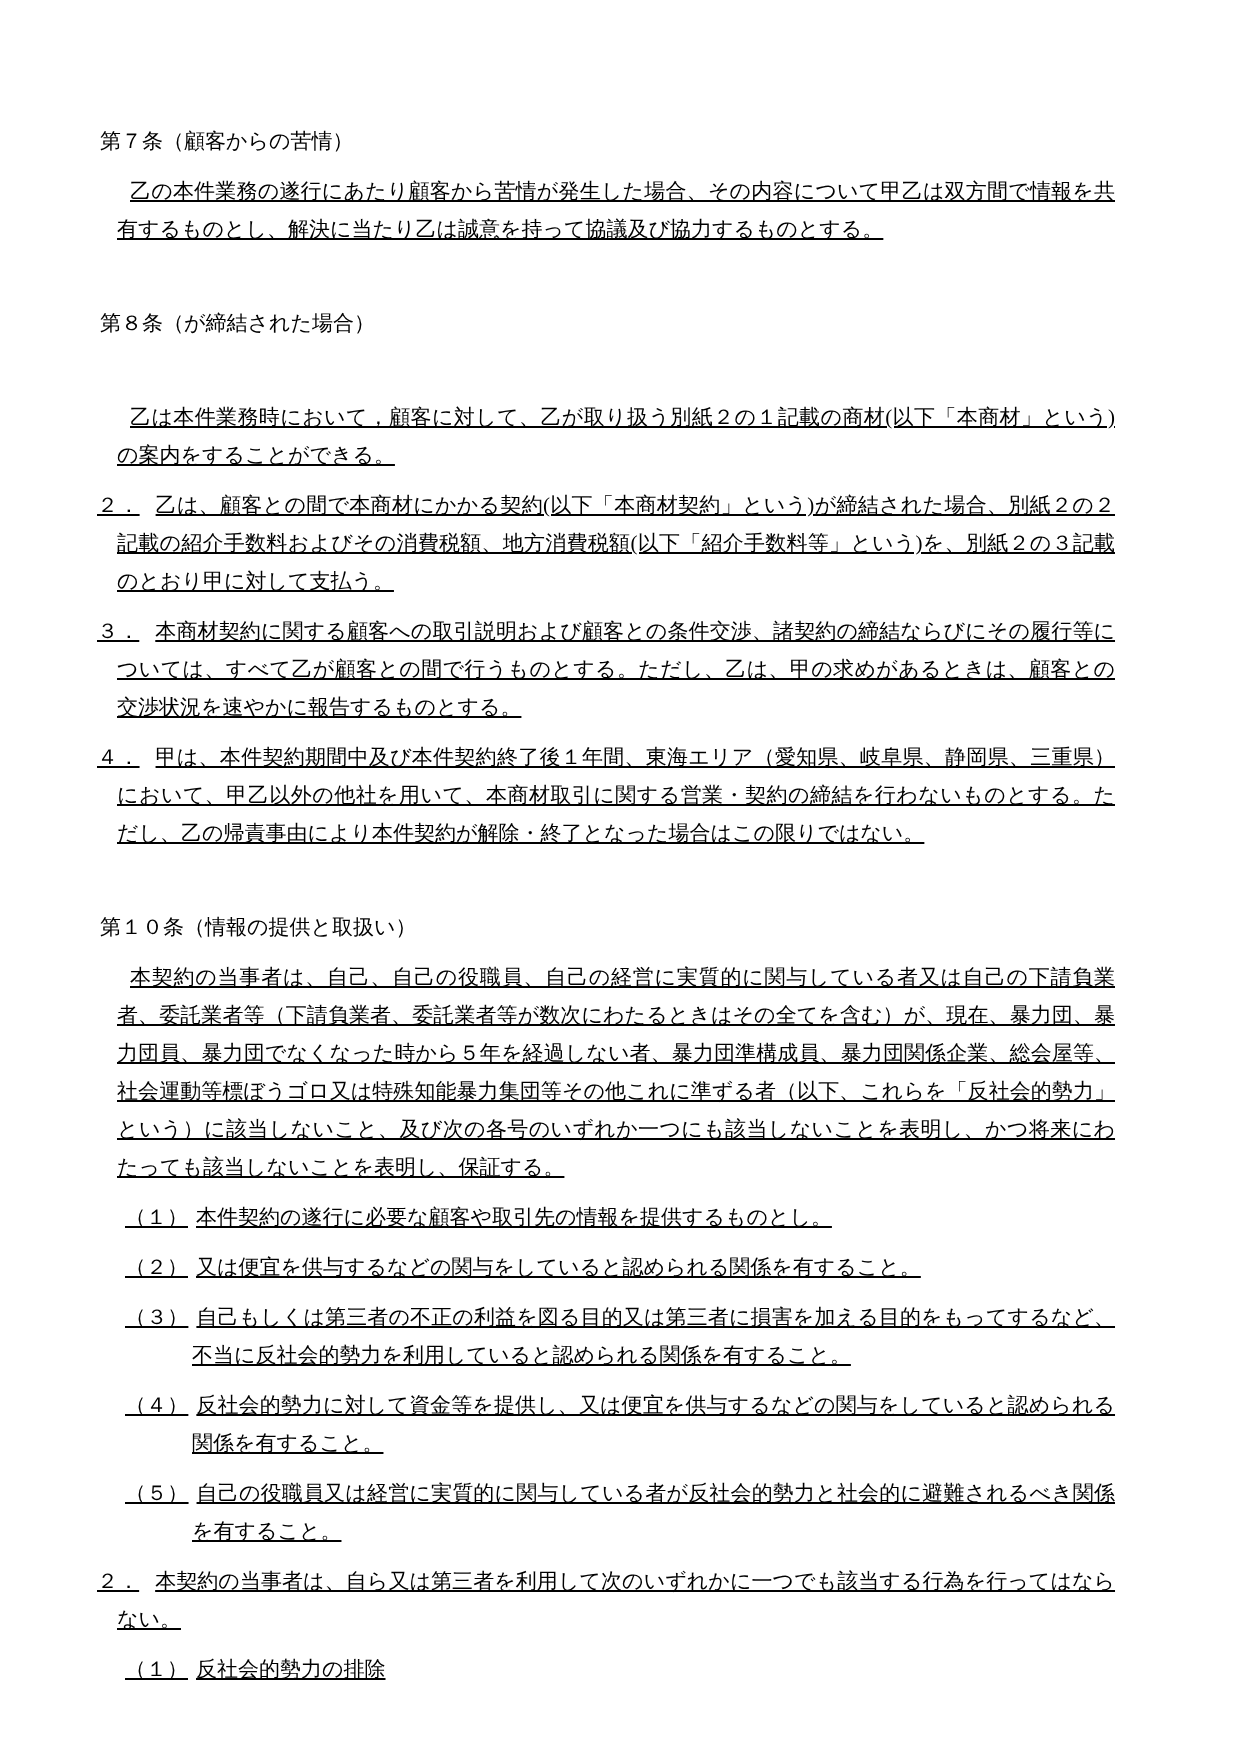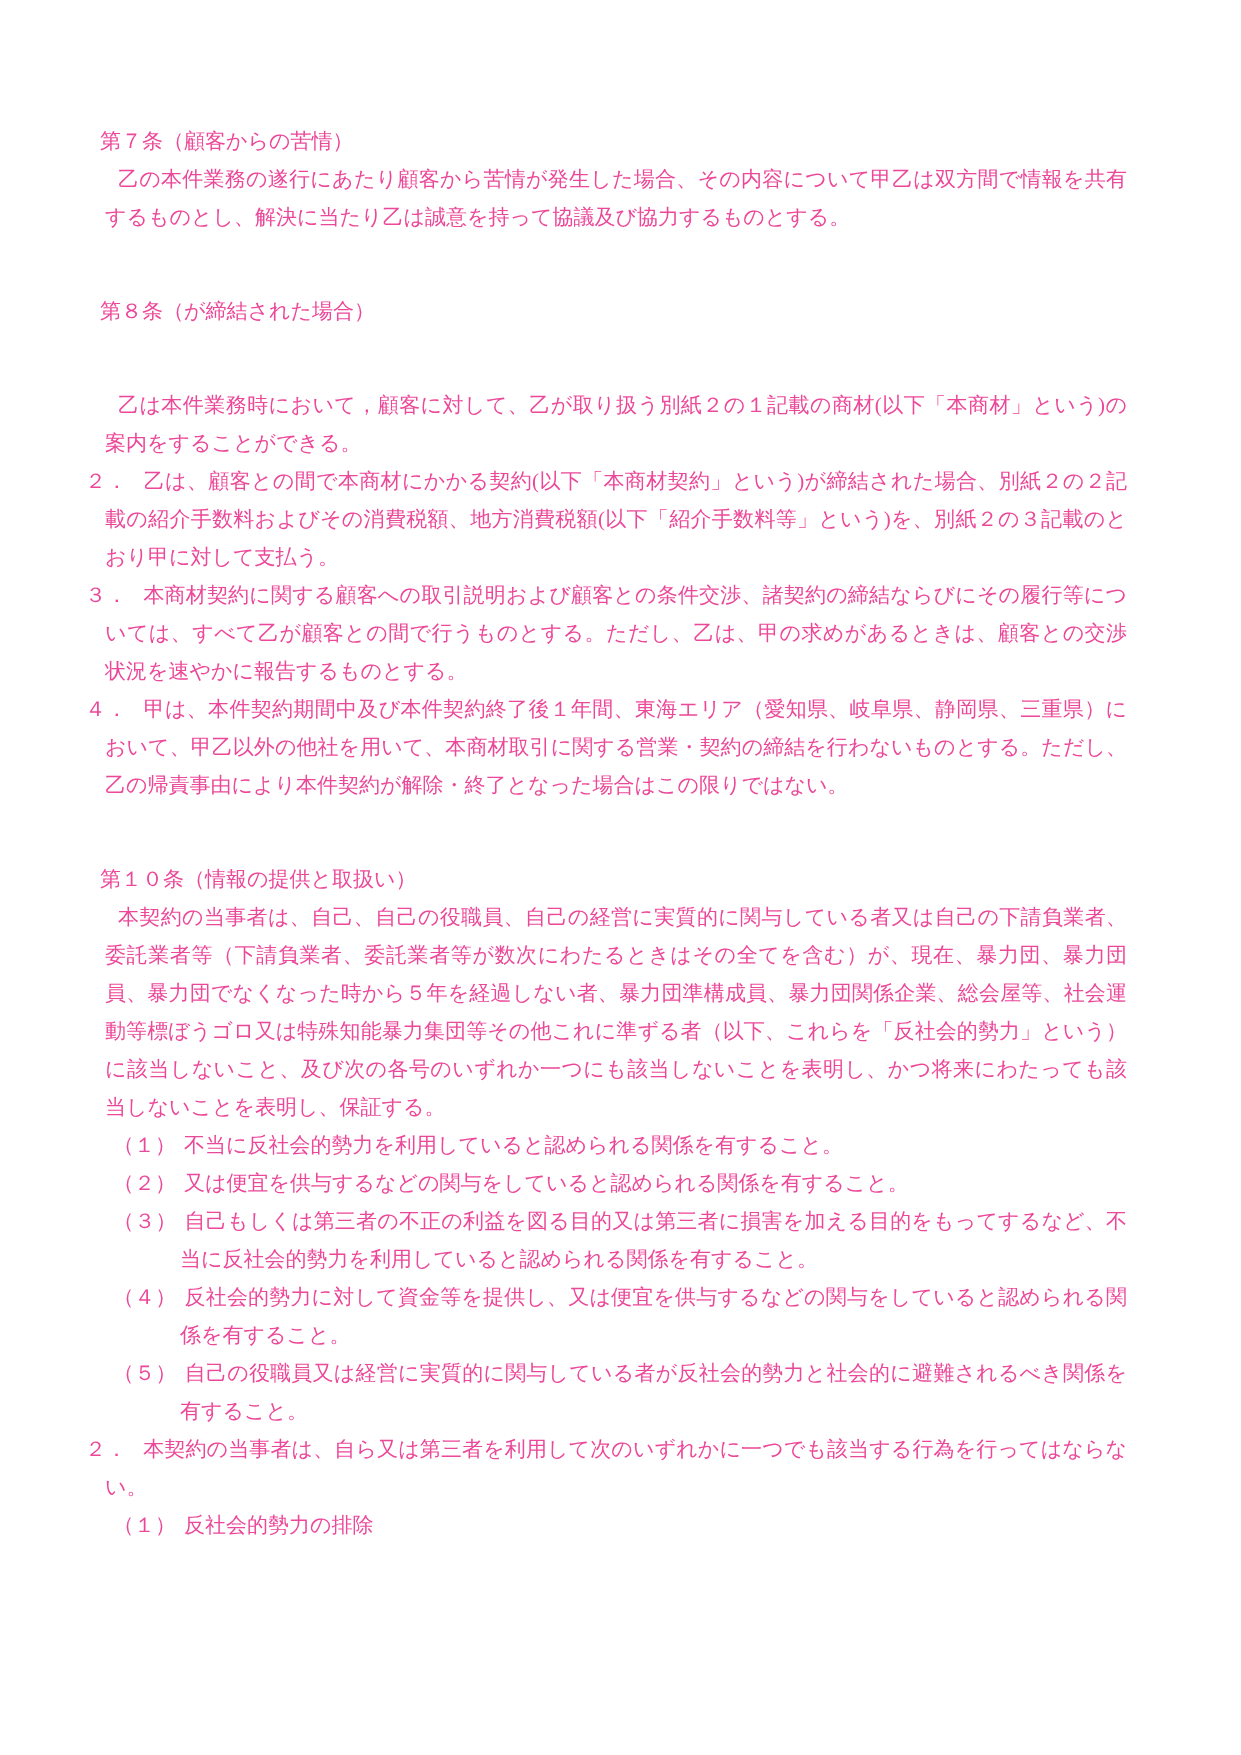--- a/index.html
+++ b/index.html
@@ -5,35 +5,35 @@
   html, body { margin: 0; padding: 0; }
   body { background: #e8e8e8; }
   .page {
     position: relative;
     width: 1241px;
     height: 1755px;
     margin: 0 auto;
     background: #ffffff;
     box-sizing: border-box;
     padding: 122px 114px 0 85px;
-    color: #ec4899;
+    color: #000000;
     font-family: "Liberation Serif", "DejaVu Serif", serif;
     font-size: 21px;
     line-height: 38px;
     overflow: hidden;
   }
   .article { margin: 0; }
   .article + .article { margin-top: 56px; }
   .heading {
     margin: 0 0 0 15px;
     font-size: 21px;
     font-weight: normal;
     line-height: 38px;
   }
-  .block { margin: 0; text-align: justify; }
+  .block { margin: 12px; text-align: justify; text-decoration: underline; }
   .para    { padding-left: 20px; text-indent: 13px; }
   .item    { padding-left: 20px; text-indent: -20px; }
   .subitem { padding-left: 95px; text-indent: -67px; }
   .marker-item { margin-right: 16px; }
   .marker-sub  { margin-right: 8px; }
 </style>
 </head>
 <body>
 
 <div class="page">
@@ -50,21 +50,21 @@
   <section class="article">
     <p class="block para"><span>乙は本件業務時において，顧客に対して、乙が取り扱う別紙２の１記載の商材(以下「本商材」という)の案内をすることができる。</span></p>
     <p class="block item"><span class="marker-item">２．</span><span>乙は、顧客との間で本商材にかかる契約(以下「本商材契約」という)が締結された場合、別紙２の２記載の紹介手数料およびその消費税額、地方消費税額(以下「紹介手数料等」という)を、別紙２の３記載のとおり甲に対して支払う。</span></p>
     <p class="block item"><span class="marker-item">３．</span><span>本商材契約に関する顧客への取引説明および顧客との条件交渉、諸契約の締結ならびにその履行等については、すべて乙が顧客との間で行うものとする。ただし、乙は、甲の求めがあるときは、顧客との交渉状況を速やかに報告するものとする。</span></p>
     <p class="block item"><span class="marker-item">４．</span><span>甲は、本件契約期間中及び本件契約終了後１年間、東海エリア（愛知県、岐阜県、静岡県、三重県）において、甲乙以外の他社を用いて、本商材取引に関する営業・契約の締結を行わないものとする。ただし、乙の帰責事由により本件契約が解除・終了となった場合はこの限りではない。</span></p>
   </section>
 
   <section class="article">
     <h2 class="heading">第１０条（情報の提供と取扱い）</h2>
     <p class="block para"><span>本契約の当事者は、自己、自己の役職員、自己の経営に実質的に関与している者又は自己の下請負業者、委託業者等（下請負業者、委託業者等が数次にわたるときはその全てを含む）が、現在、暴力団、暴力団員、暴力団でなくなった時から５年を経過しない者、暴力団準構成員、暴力団関係企業、総会屋等、社会運動等標ぼうゴロ又は特殊知能暴力集団等その他これに準ずる者（以下、これらを「反社会的勢力」という）に該当しないこと、及び次の各号のいずれか一つにも該当しないことを表明し、かつ将来にわたっても該当しないことを表明し、保証する。</span></p>
-    <p class="block subitem"><span class="marker-sub">（１）</span><span>不当に反社会的勢力を利用していると認められる関係を有すること。</span></p>
+    <p class="block subitem"><span class="marker-sub">（１）</span><span>本件契約の遂行に必要な顧客や取引先の情報を提供するものとし。</span></p>
     <p class="block subitem"><span class="marker-sub">（２）</span><span>又は便宜を供与するなどの関与をしていると認められる関係を有すること。</span></p>
     <p class="block subitem"><span class="marker-sub">（３）</span><span>自己もしくは第三者の不正の利益を図る目的又は第三者に損害を加える目的をもってするなど、不当に反社会的勢力を利用していると認められる関係を有すること。</span></p>
     <p class="block subitem"><span class="marker-sub">（４）</span><span>反社会的勢力に対して資金等を提供し、又は便宜を供与するなどの関与をしていると認められる関係を有すること。</span></p>
     <p class="block subitem"><span class="marker-sub">（５）</span><span>自己の役職員又は経営に実質的に関与している者が反社会的勢力と社会的に避難されるべき関係を有すること。</span></p>
     <p class="block item"><span class="marker-item">２．</span><span>本契約の当事者は、自ら又は第三者を利用して次のいずれかに一つでも該当する行為を行ってはならない。</span></p>
     <p class="block subitem"><span class="marker-sub">（１）</span><span>反社会的勢力の排除</span></p>
   </section>
 
 </div>
 

